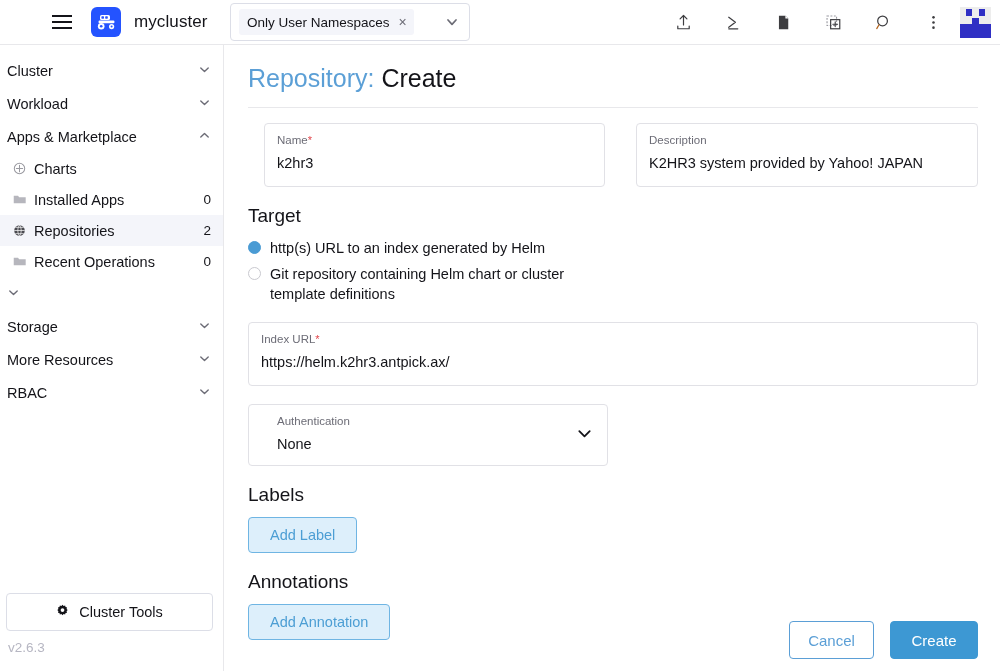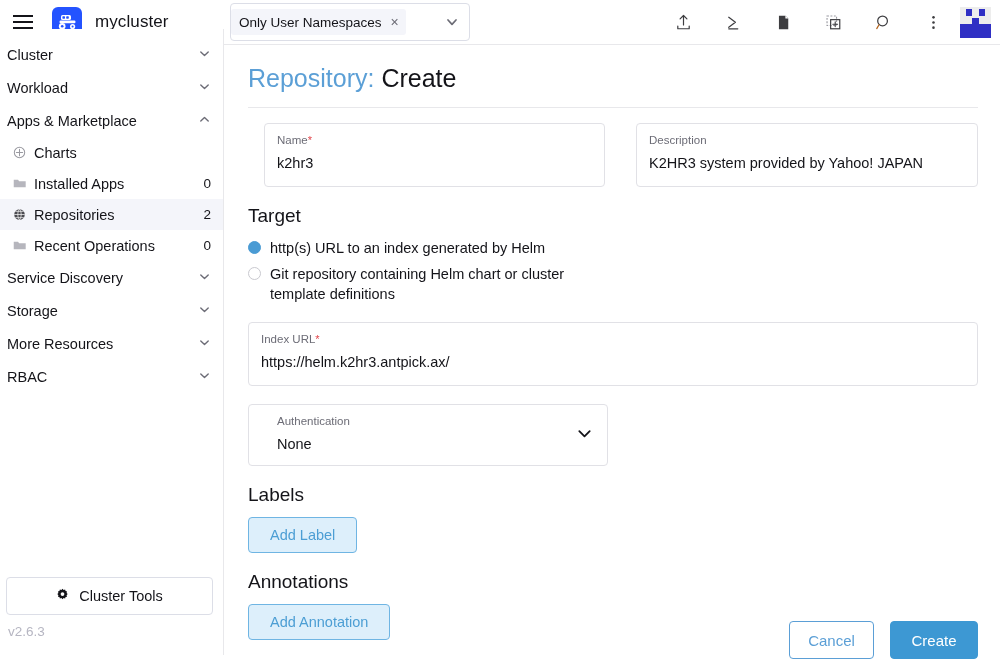--- a/index.html
+++ b/index.html
@@ -11,21 +11,21 @@
     font-family: "Liberation Sans", sans-serif;
     color: #141419;
   }
 
   
   .topbar {
     position: absolute; top: 0; left: 0;
     width: 1000px; height: 45px;
     background: #fff;
     border-bottom: 1px solid #e8e8eb;
-    display: flex; align-items: center;
+    display: flex; align-items: center; padding-left: 39px;
   }
   .hamburger {
     width: 46px; height: 45px;
     display: flex; flex-direction: column;
     align-items: center; justify-content: center;
     gap: 4px; cursor: pointer;
   }
   .hamburger span { display: block; width: 20px; height: 2px; background: #141419; }
 
   .brand-logo {
@@ -41,20 +41,21 @@
 
   .ns-filter {
     position: absolute; left: 230px; top: 3px;
     width: 240px; height: 38px;
     border: 1px solid #dcdee7; border-radius: 4px;
     background: #fff;
     display: flex; align-items: center;
     cursor: pointer;
   }
   .ns-chip {
+    margin-left: 8px;
     background: #f4f5fa;
     border-radius: 3px;
     height: 26px;
     display: flex; align-items: center;
     padding: 0 7px 0 8px;
     font-size: 13.5px; color: #141419;
   }
   .ns-chip .chip-x {
     margin-left: 9px; font-size: 14px; color: #6c6c76; line-height: 1;
   }
@@ -75,21 +76,21 @@
   .avatar {
     width: 31px; height: 31px;
     margin-right: 9px; margin-left: 2px;
     background: #ededed;
     display: block;
     cursor: pointer;
   }
 
   
   .sidebar {
-    position: absolute; top: 29px; left: 0;
+    position: absolute; top: 45px; left: 0;
     width: 224px; height: 626px;
     background: #fff;
     border-right: 1px solid #e8e8eb;
   }
   .nav-group {
     height: 33px;
     display: flex; align-items: center;
     padding: 0 12px 0 7px;
     font-size: 14.5px; color: #141419;
     cursor: pointer;
@@ -394,21 +395,20 @@
     <span class="ico">
       <svg width="14" height="13" viewBox="0 0 15 13">
           <path d="M0.8 2.6 L5.4 2.6 L6.6 4 L13.6 4 L13.6 10.6 L0.8 10.6 Z" fill="#b6b6bd"></path>
         </svg>
     </span>
     <span class="lbl">Recent Operations</span>
     <span class="count">0</span>
   </div>
 
   <div class="nav-group">
-    <span class="lbl">Service Discovery</span>
     <span class="chev">
       <svg width="13" height="13" viewBox="0 0 14 14">
           <path d="M3 5.4 L7 9.2 L11 5.4" fill="none" stroke="#6c6c76" stroke-width="1.5" stroke-linecap="round" stroke-linejoin="round"></path>
         </svg>
     </span>
   </div>
 
   <div class="nav-group">
     <span class="lbl">Storage</span>
     <span class="chev">

